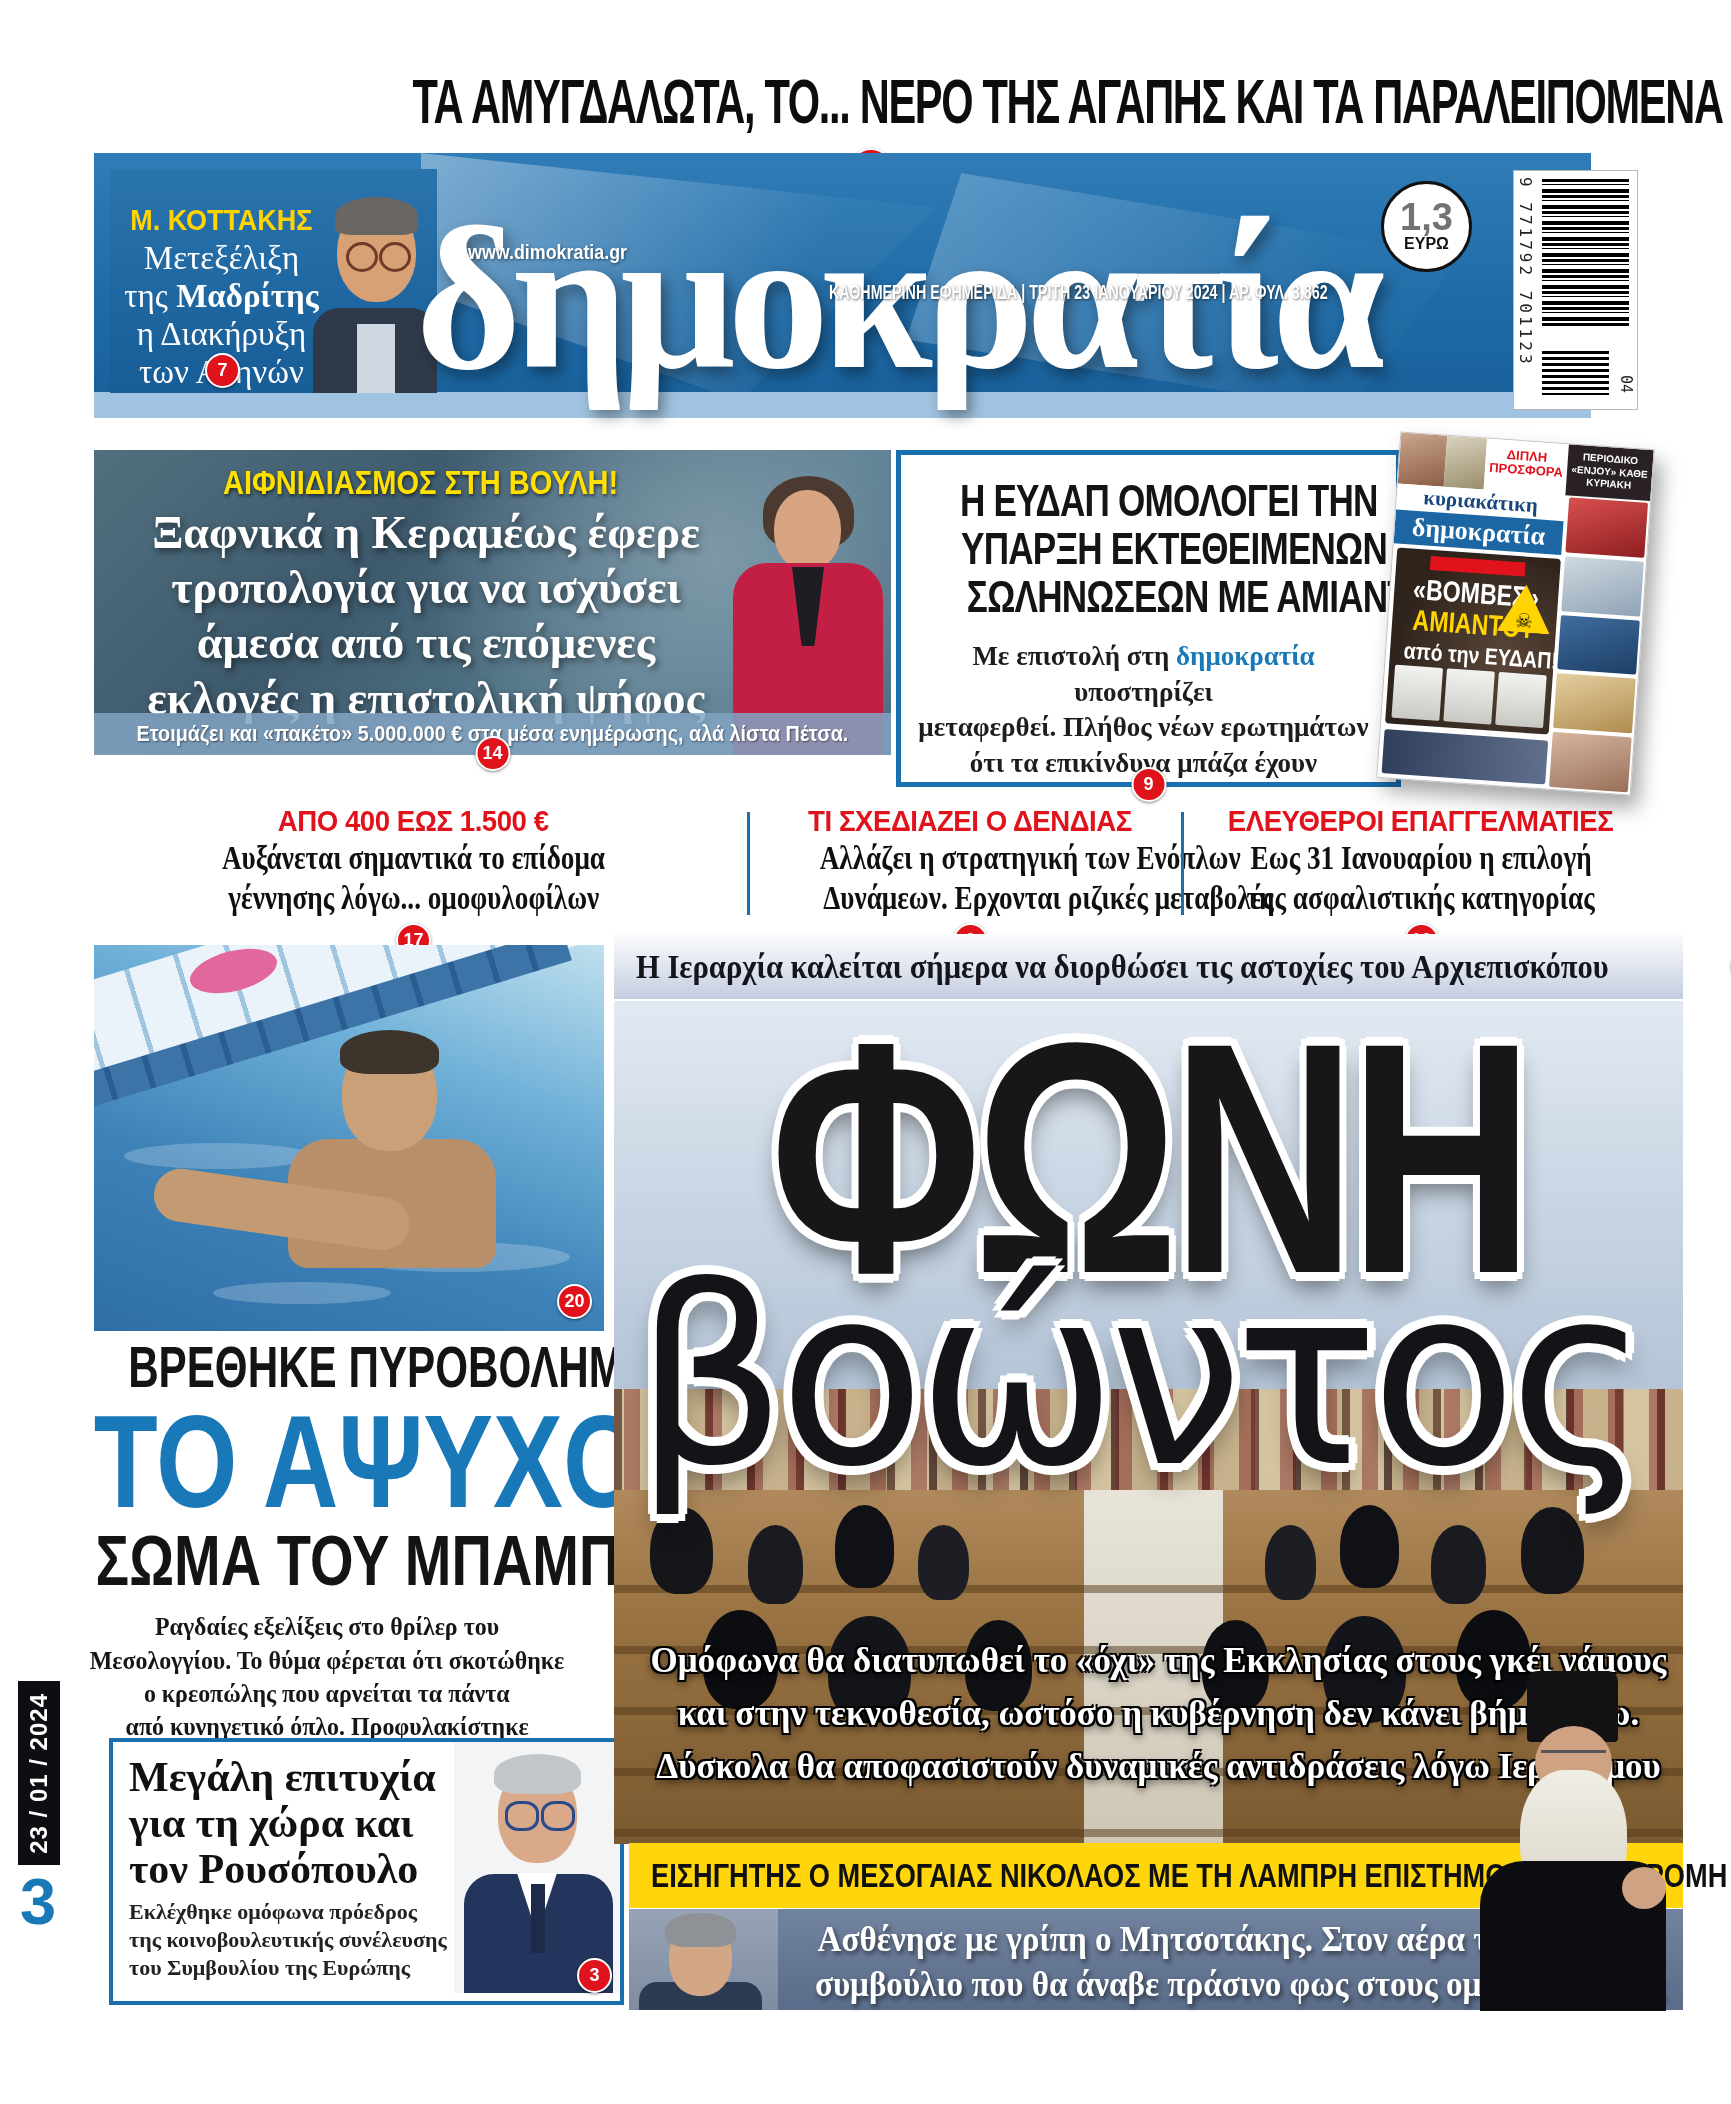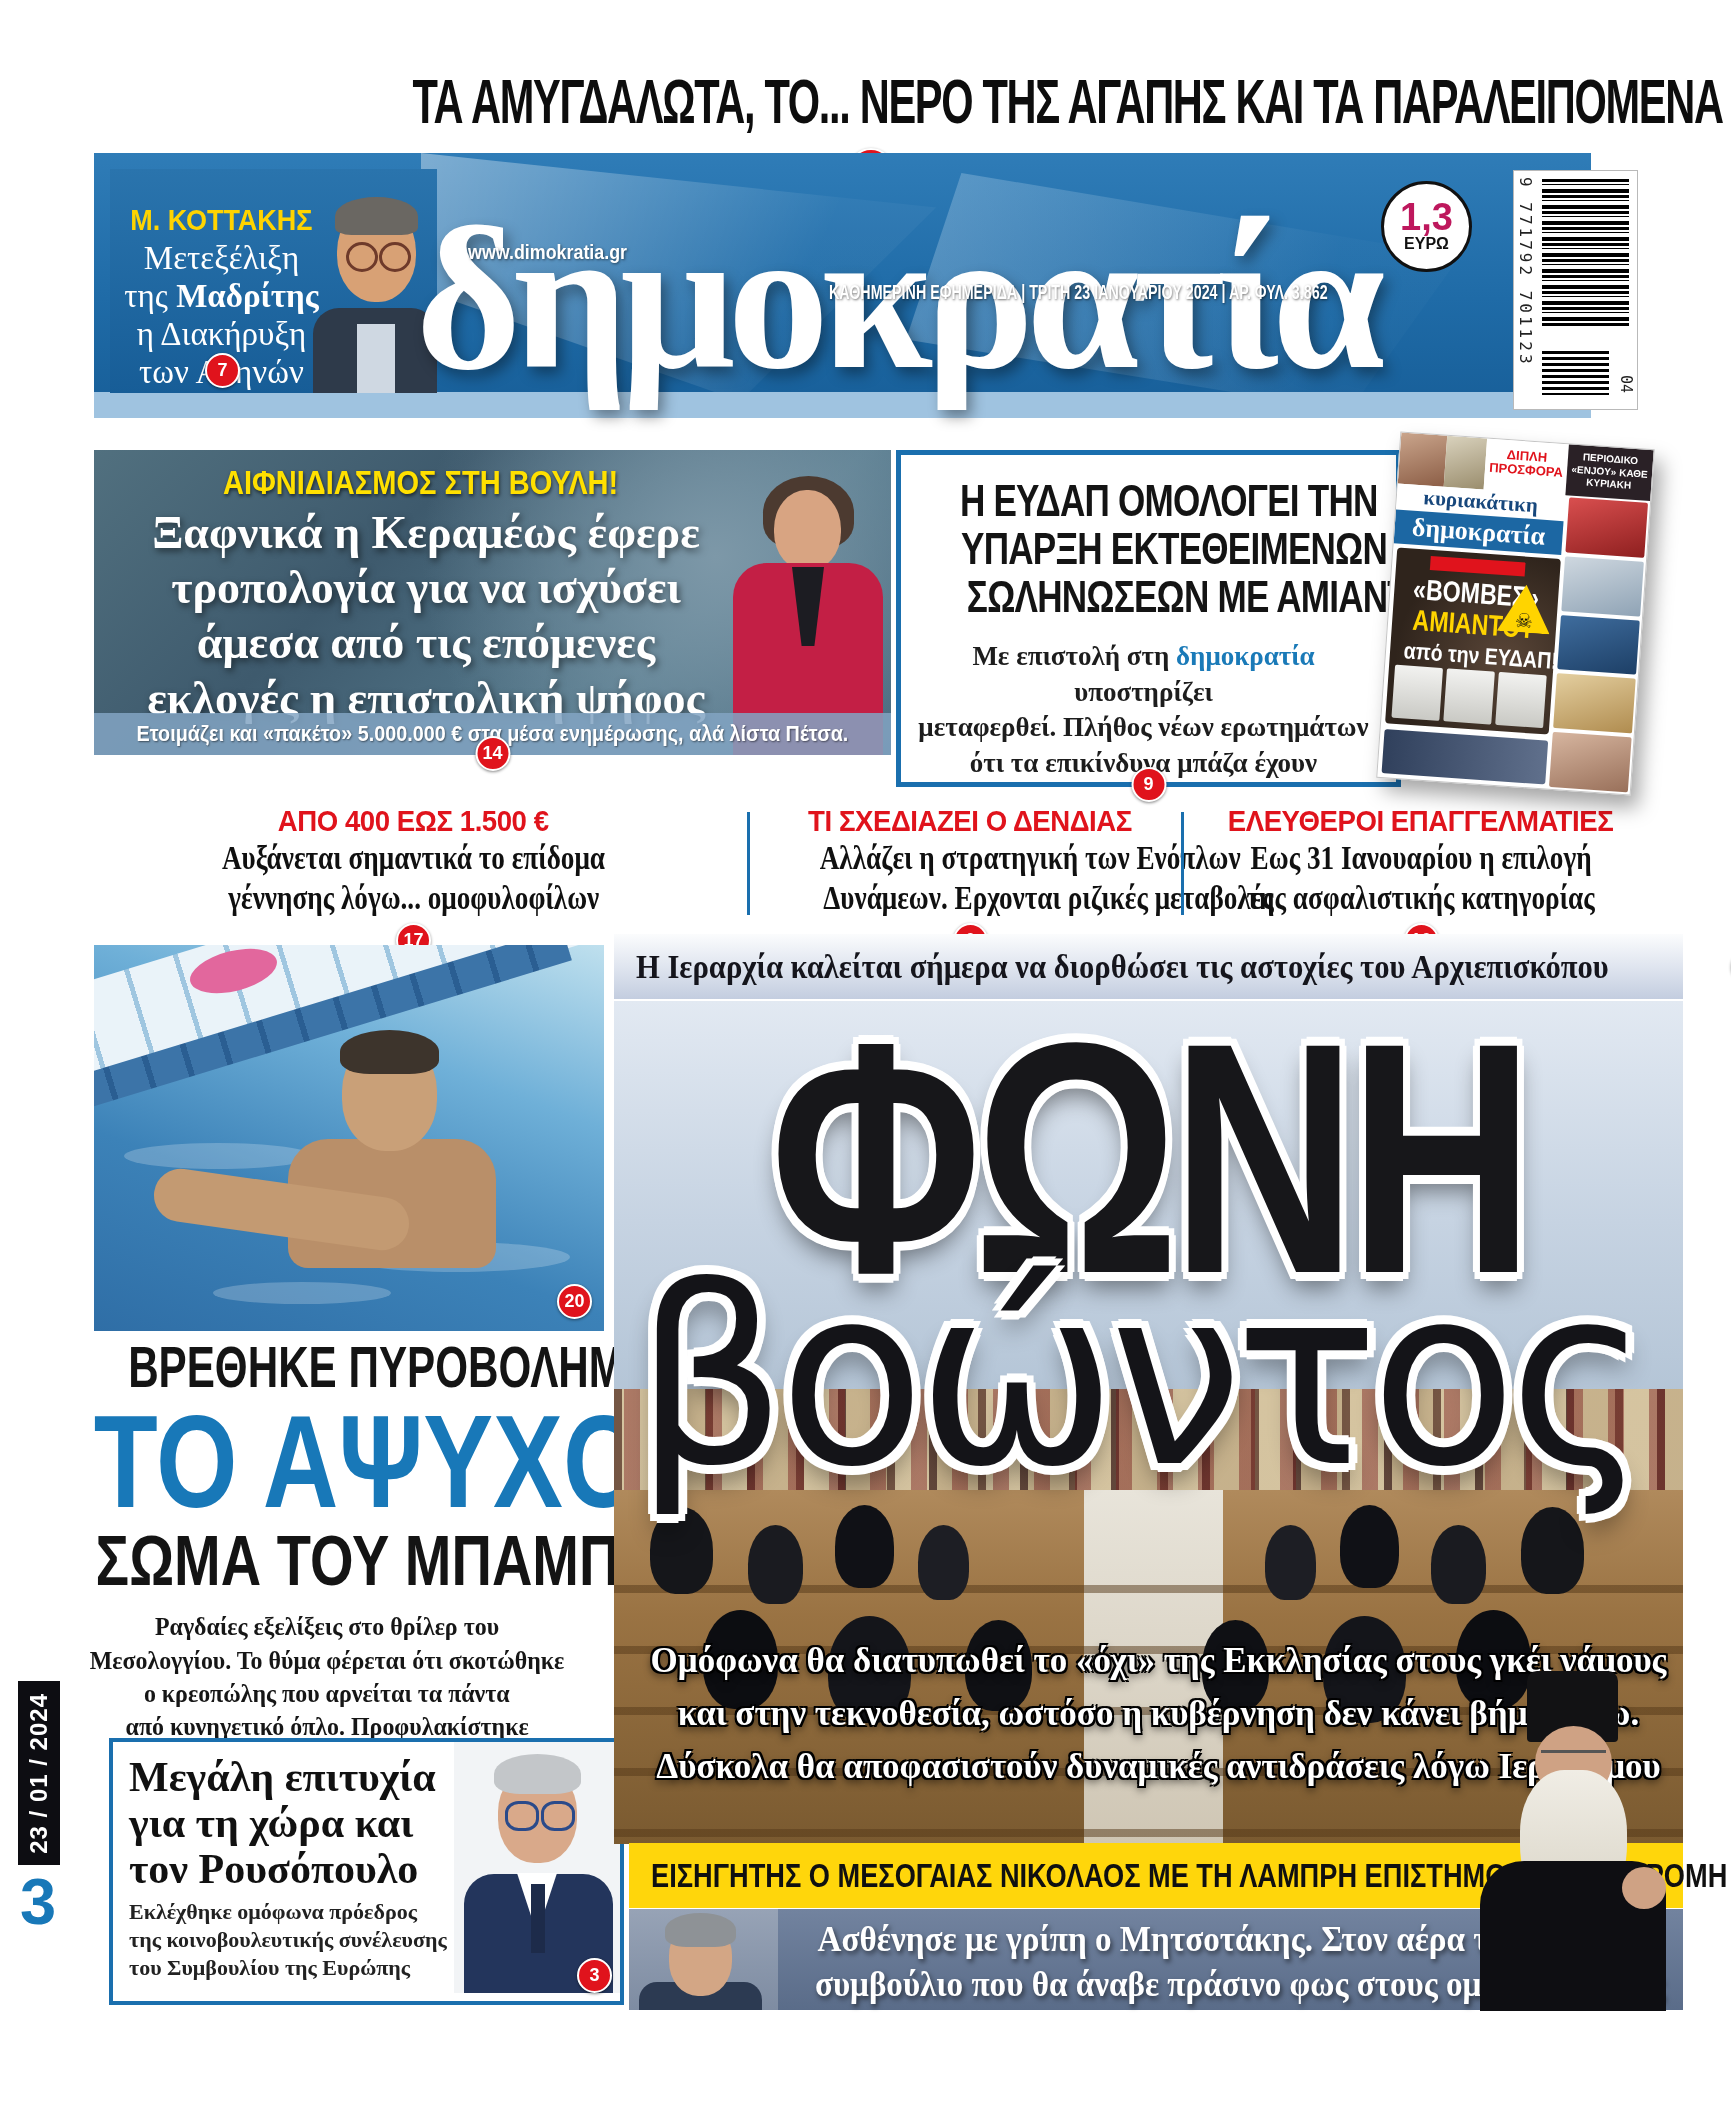--- a/index.html
+++ b/index.html
@@ -35,21 +35,21 @@
         color:#fff;letter-spacing:-8px;text-shadow:5px 7px 14px rgba(0,0,0,.38);}
   #website{position:absolute;left:374px;top:87px;color:#fff;font-weight:700;font-size:21px;
            text-shadow:1px 1px 3px rgba(0,0,0,.55);z-index:4;}
   #website .cond{--sx:.85;}
   #dateline{position:absolute;left:735px;top:87px;color:#fff;font-weight:700;font-size:21px;
             text-shadow:1px 1px 3px rgba(0,0,0,.55);z-index:4;margin-top:40px;}
   #dateline .cond{--sx:.68;}
   #price{position:absolute;left:1287px;top:28px;width:85px;height:85px;background:#fff;
          border:3px solid #111;border-radius:50%;display:flex;flex-direction:column;
          align-items:center;justify-content:center;z-index:5;}
-  #price-value{font-weight:900;font-size:38px;line-height:.9;color:#be185d;}
+  #price-value{font-weight:900;font-size:38px;line-height:.9;color:#737373;}
   #price-currency{font-weight:800;font-size:16px;color:#111;}
 
   
   #columnist{position:absolute;left:16px;top:16px;width:327px;height:224px;overflow:hidden;
              background:linear-gradient(180deg,#2a74ad,#175d97);z-index:2;}
   #columnist-name{position:absolute;left:5px;top:34px;width:213px;text-align:center;
                   color:#ffd400;font-weight:800;font-size:30px;}
   #columnist-name .cond{--sx:.9;}
   #columnist-lines{position:absolute;left:5px;top:71px;width:213px;text-align:center;
                    font-family:"Liberation Serif",serif;color:#fff;font-size:33px;line-height:1.15;}

